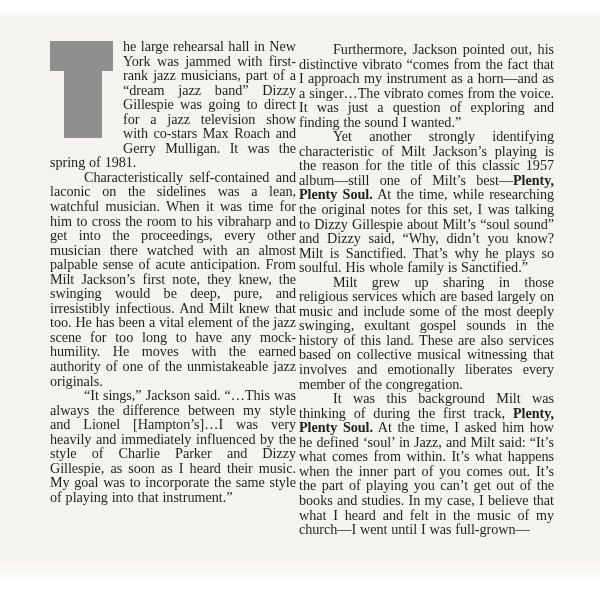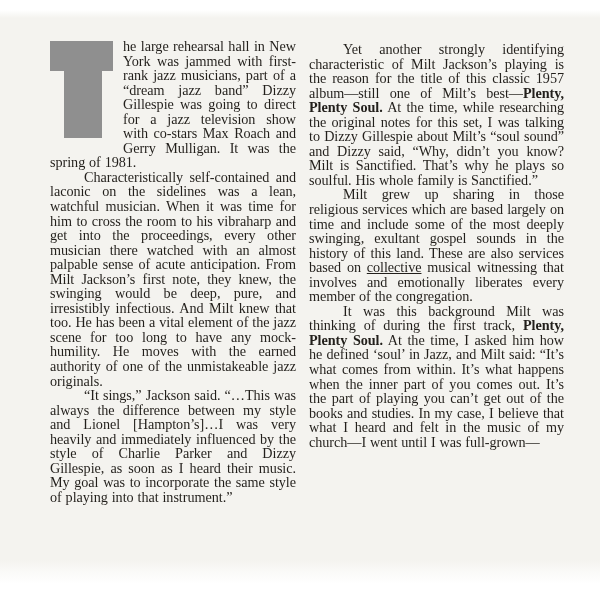--- a/index.html
+++ b/index.html
@@ -12,37 +12,37 @@
     position: relative;
     width: 600px; height: 600px;
     box-sizing: border-box;
     padding: 39px 36px 0 50px;
     background: linear-gradient(180deg,
       #ffffff 0px, #ffffff 10px,
       #f4f3ef 18px, #f4f3ef 560px,
       #fafaf8 572px, #ffffff 584px, #ffffff 600px);
     overflow: hidden;
   }
-  .columns { display: flex; gap: 13px; }
+  .columns { display: flex; gap: 3px; }
   .col { box-sizing: border-box; }
   .col-left  { width: 246px; }
   .col-right { width: 255px; padding-top: 3px; }
   p.para {
     margin: 0;
     font-size: 14.2px;
     line-height: 14.55px;
     color: #221f1b;
     text-align: justify;
     text-indent: 34px;
     letter-spacing: -0.05px;
     word-spacing: 0.4px;
   }
   p.para.no-indent { text-indent: 0; }
   .seg-b { font-weight: bold; }
-  .seg-u { text-decoration: underline; }
+  .seg-u { }
   
   .dropcap {
     float: left;
     width: 63px; height: 97px;
     margin: 2px 10px 13px 0;
     position: relative;
   }
   .dc-bar {
     position: absolute; top: 0; left: 0;
     width: 63px; height: 30px;
@@ -70,19 +70,20 @@
           <span class="dc-bar" style="background: rgb(143, 143, 143);"></span>
           <span class="dc-stem" style="background: rgb(143, 143, 143);"></span>
           <span class="sr">T</span>
         </span><span><span>he large rehearsal hall in New York was jammed with first-rank jazz musicians, part of a “dream jazz band” Dizzy Gillespie was going to direct for a jazz television show with co-stars Max Roach and Gerry Mulligan. It was the spring of 1981.</span></span>
       </p>
       <p class="para"><span>Characteristically self-contained and laconic on the sidelines was a lean, watchful musician. When it was time for him to cross the room to his vibraharp and get into the proceedings, every other musician there watched with an almost palpable sense of acute anticipation. From Milt Jackson’s first note, they knew, the swinging would be deep, pure, and irresistibly infectious. And Milt knew that too. He has been a vital element of the jazz scene for too long to have any mock-humility. He moves with the earned authority of one of the unmistakeable jazz originals.</span></p>
       <p class="para"><span>“It sings,” Jackson said. “…This was always the difference between my style and Lionel [Hampton’s]…I was very heavily and immediately influenced by the style of Charlie Parker and Dizzy Gillespie, as soon as I heard their music. My goal was to incorporate the same style of playing into that instrument.”</span></p>
     </div>
 
     <div class="col col-right">
+      <p class="para"><span>Furthermore, Jackson pointed out, his distinctive vibrato “comes from the fact that I approach my instrument as a horn—and as a singer…The vibrato comes from the voice. It was just a question of exploring and finding the sound I wanted.”</span></p>
       <p class="para"><span>Yet another strongly identifying characteristic of Milt Jackson’s playing is the reason for the title of this classic 1957 album—still one of Milt’s best—</span><span class="seg-b">Plenty, Plenty Soul.</span><span> At the time, while researching the original notes for this set, I was talking to Dizzy Gillespie about Milt’s “soul sound” and Dizzy said, “Why, didn’t you know? Milt is Sanctified. That’s why he plays so soulful. His whole family is Sanctified.”</span></p>
-      <p class="para"><span>Milt grew up sharing in those religious services which are based largely on time and include some of the most deeply swinging, exultant gospel sounds in the history of this land. These are also services based on </span><span class="seg-u">collective</span><span> musical witnessing that involves and emotionally liberates every member of the congregation.</span></p>
+      <p class="para"><span>Milt grew up sharing in those religious services which are based largely on music and include some of the most deeply swinging, exultant gospel sounds in the history of this land. These are also services based on </span><span class="seg-u">collective</span><span> musical witnessing that involves and emotionally liberates every member of the congregation.</span></p>
       <p class="para"><span>It was this background Milt was thinking of during the first track, </span><span class="seg-b">Plenty, Plenty Soul.</span><span> At the time, I asked him how he defined ‘soul’ in Jazz, and Milt said: “It’s what comes from within. It’s what happens when the inner part of you comes out. It’s the part of playing you can’t get out of the books and studies. In my case, I believe that what I heard and felt in the music of my church—I went until I was full-grown—</span></p>
     </div>
 
   </div>
 </div>
 
 </body></html>

